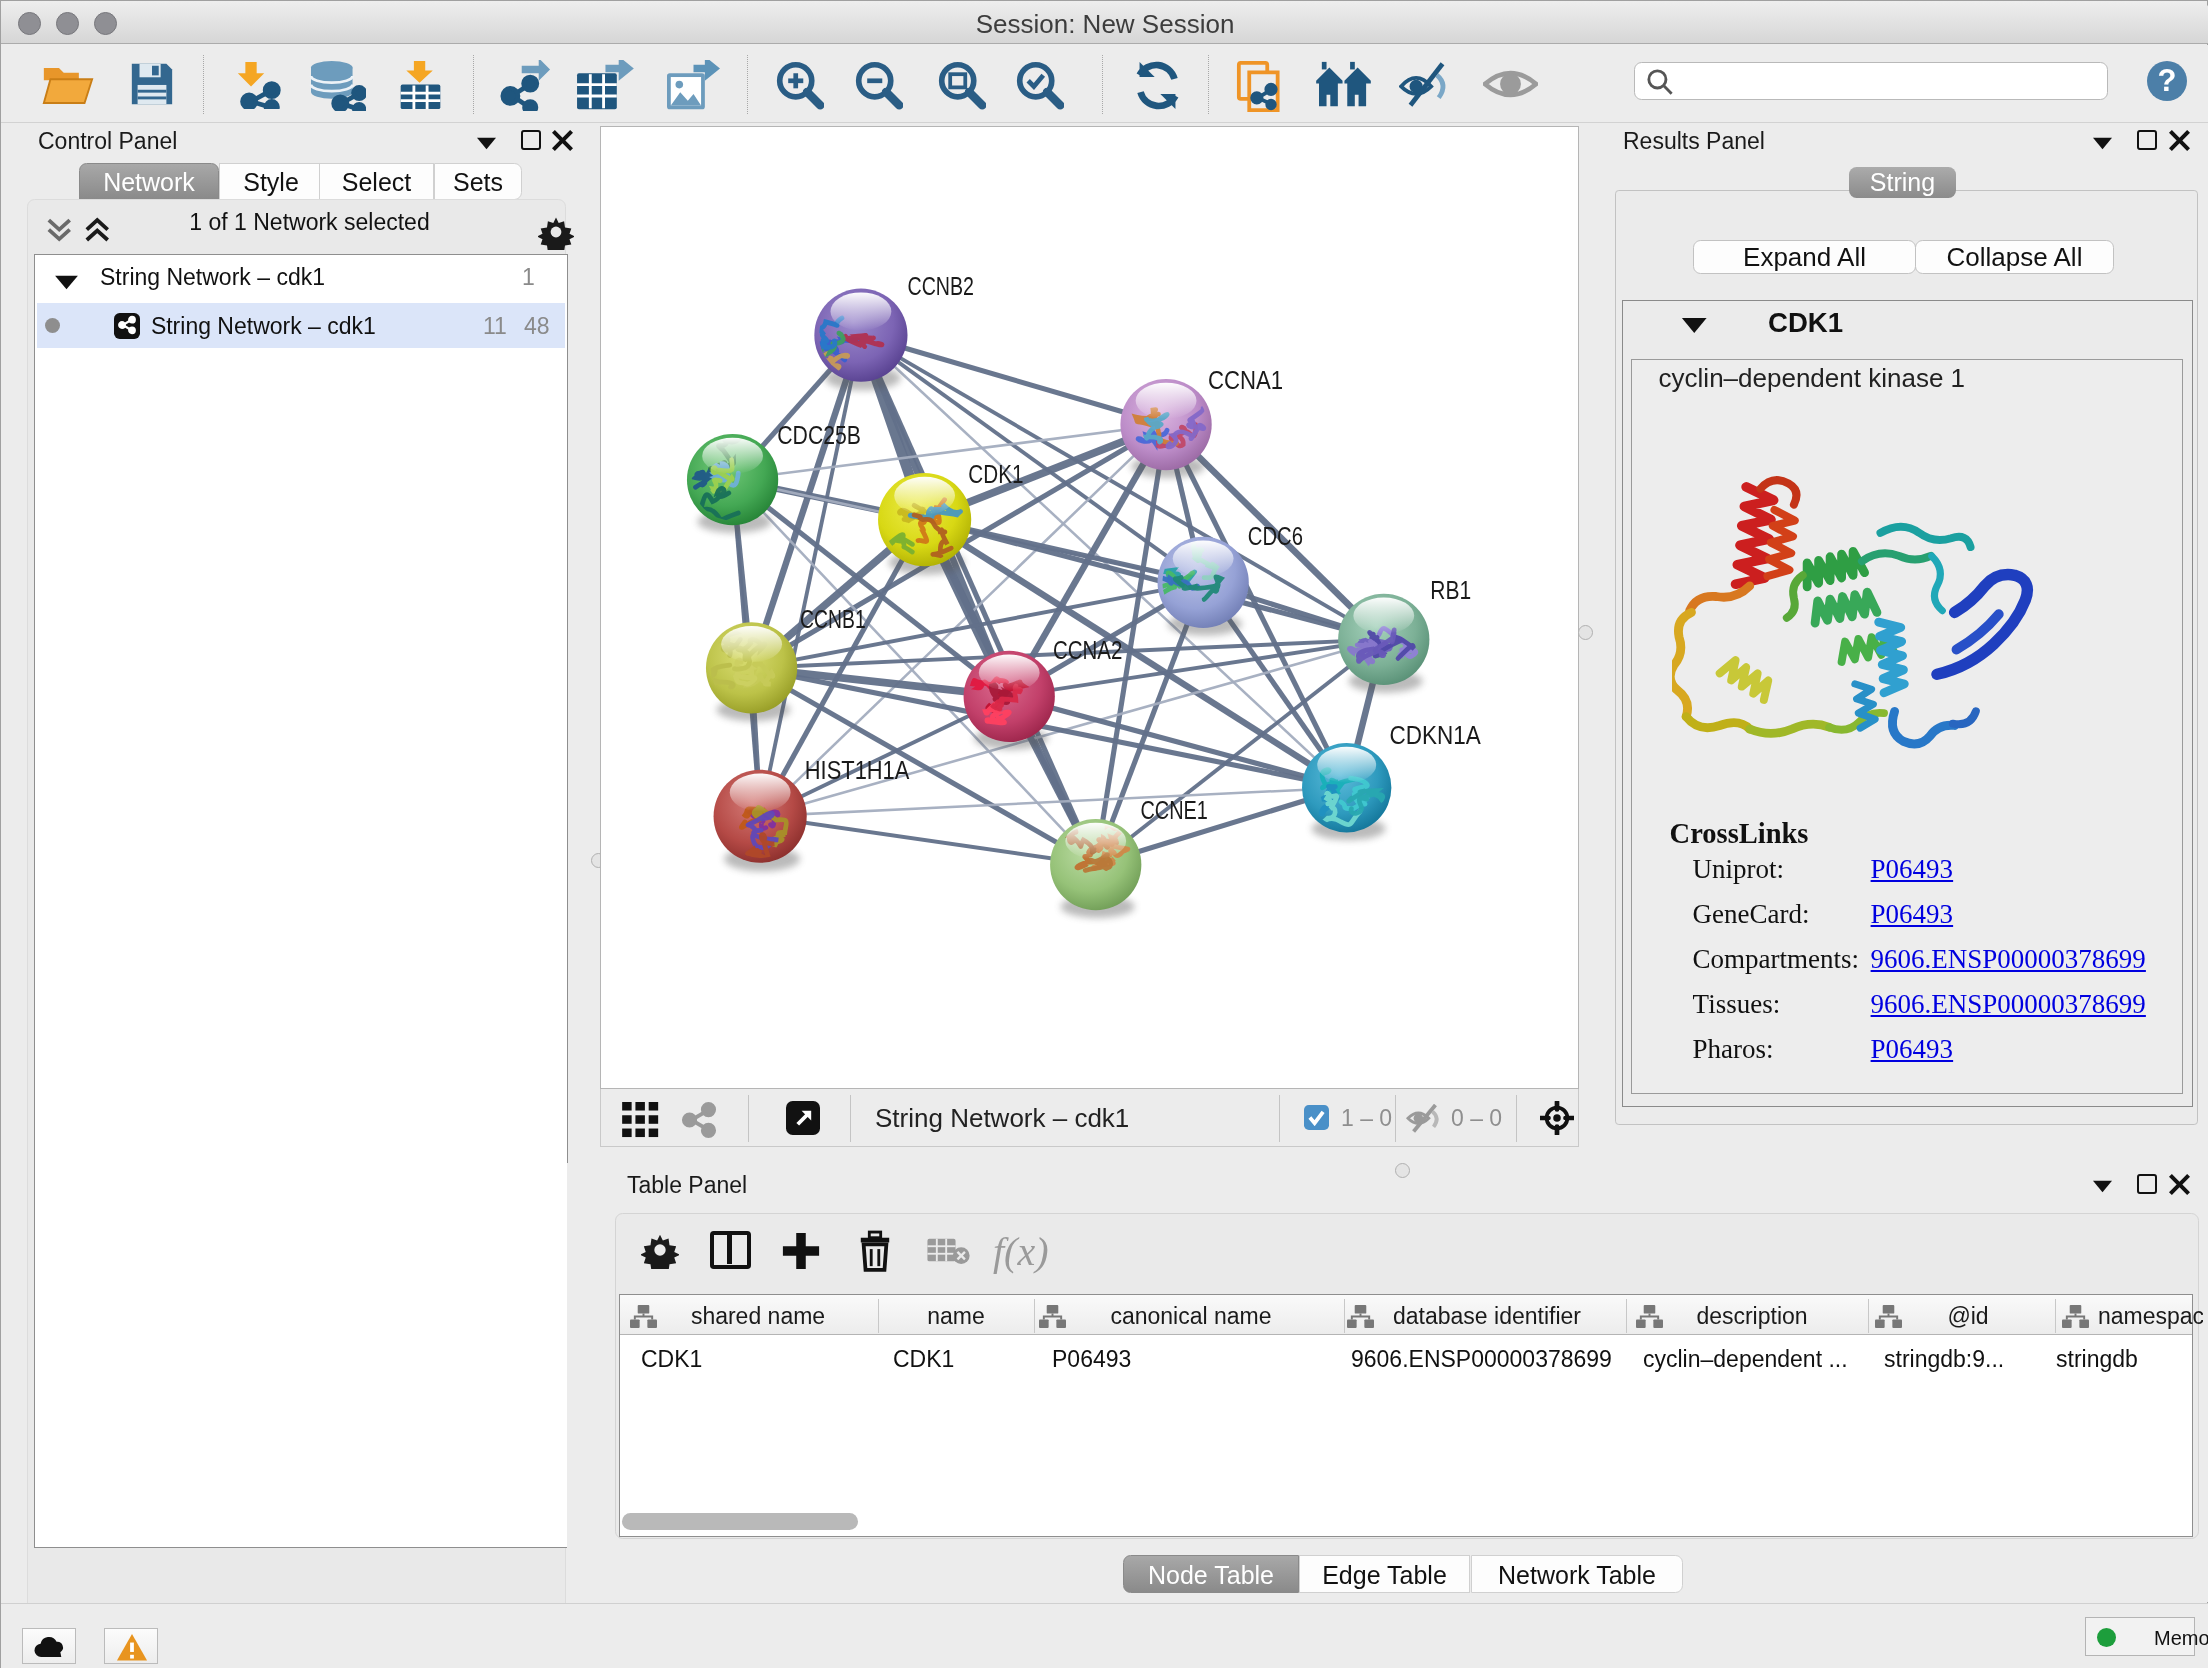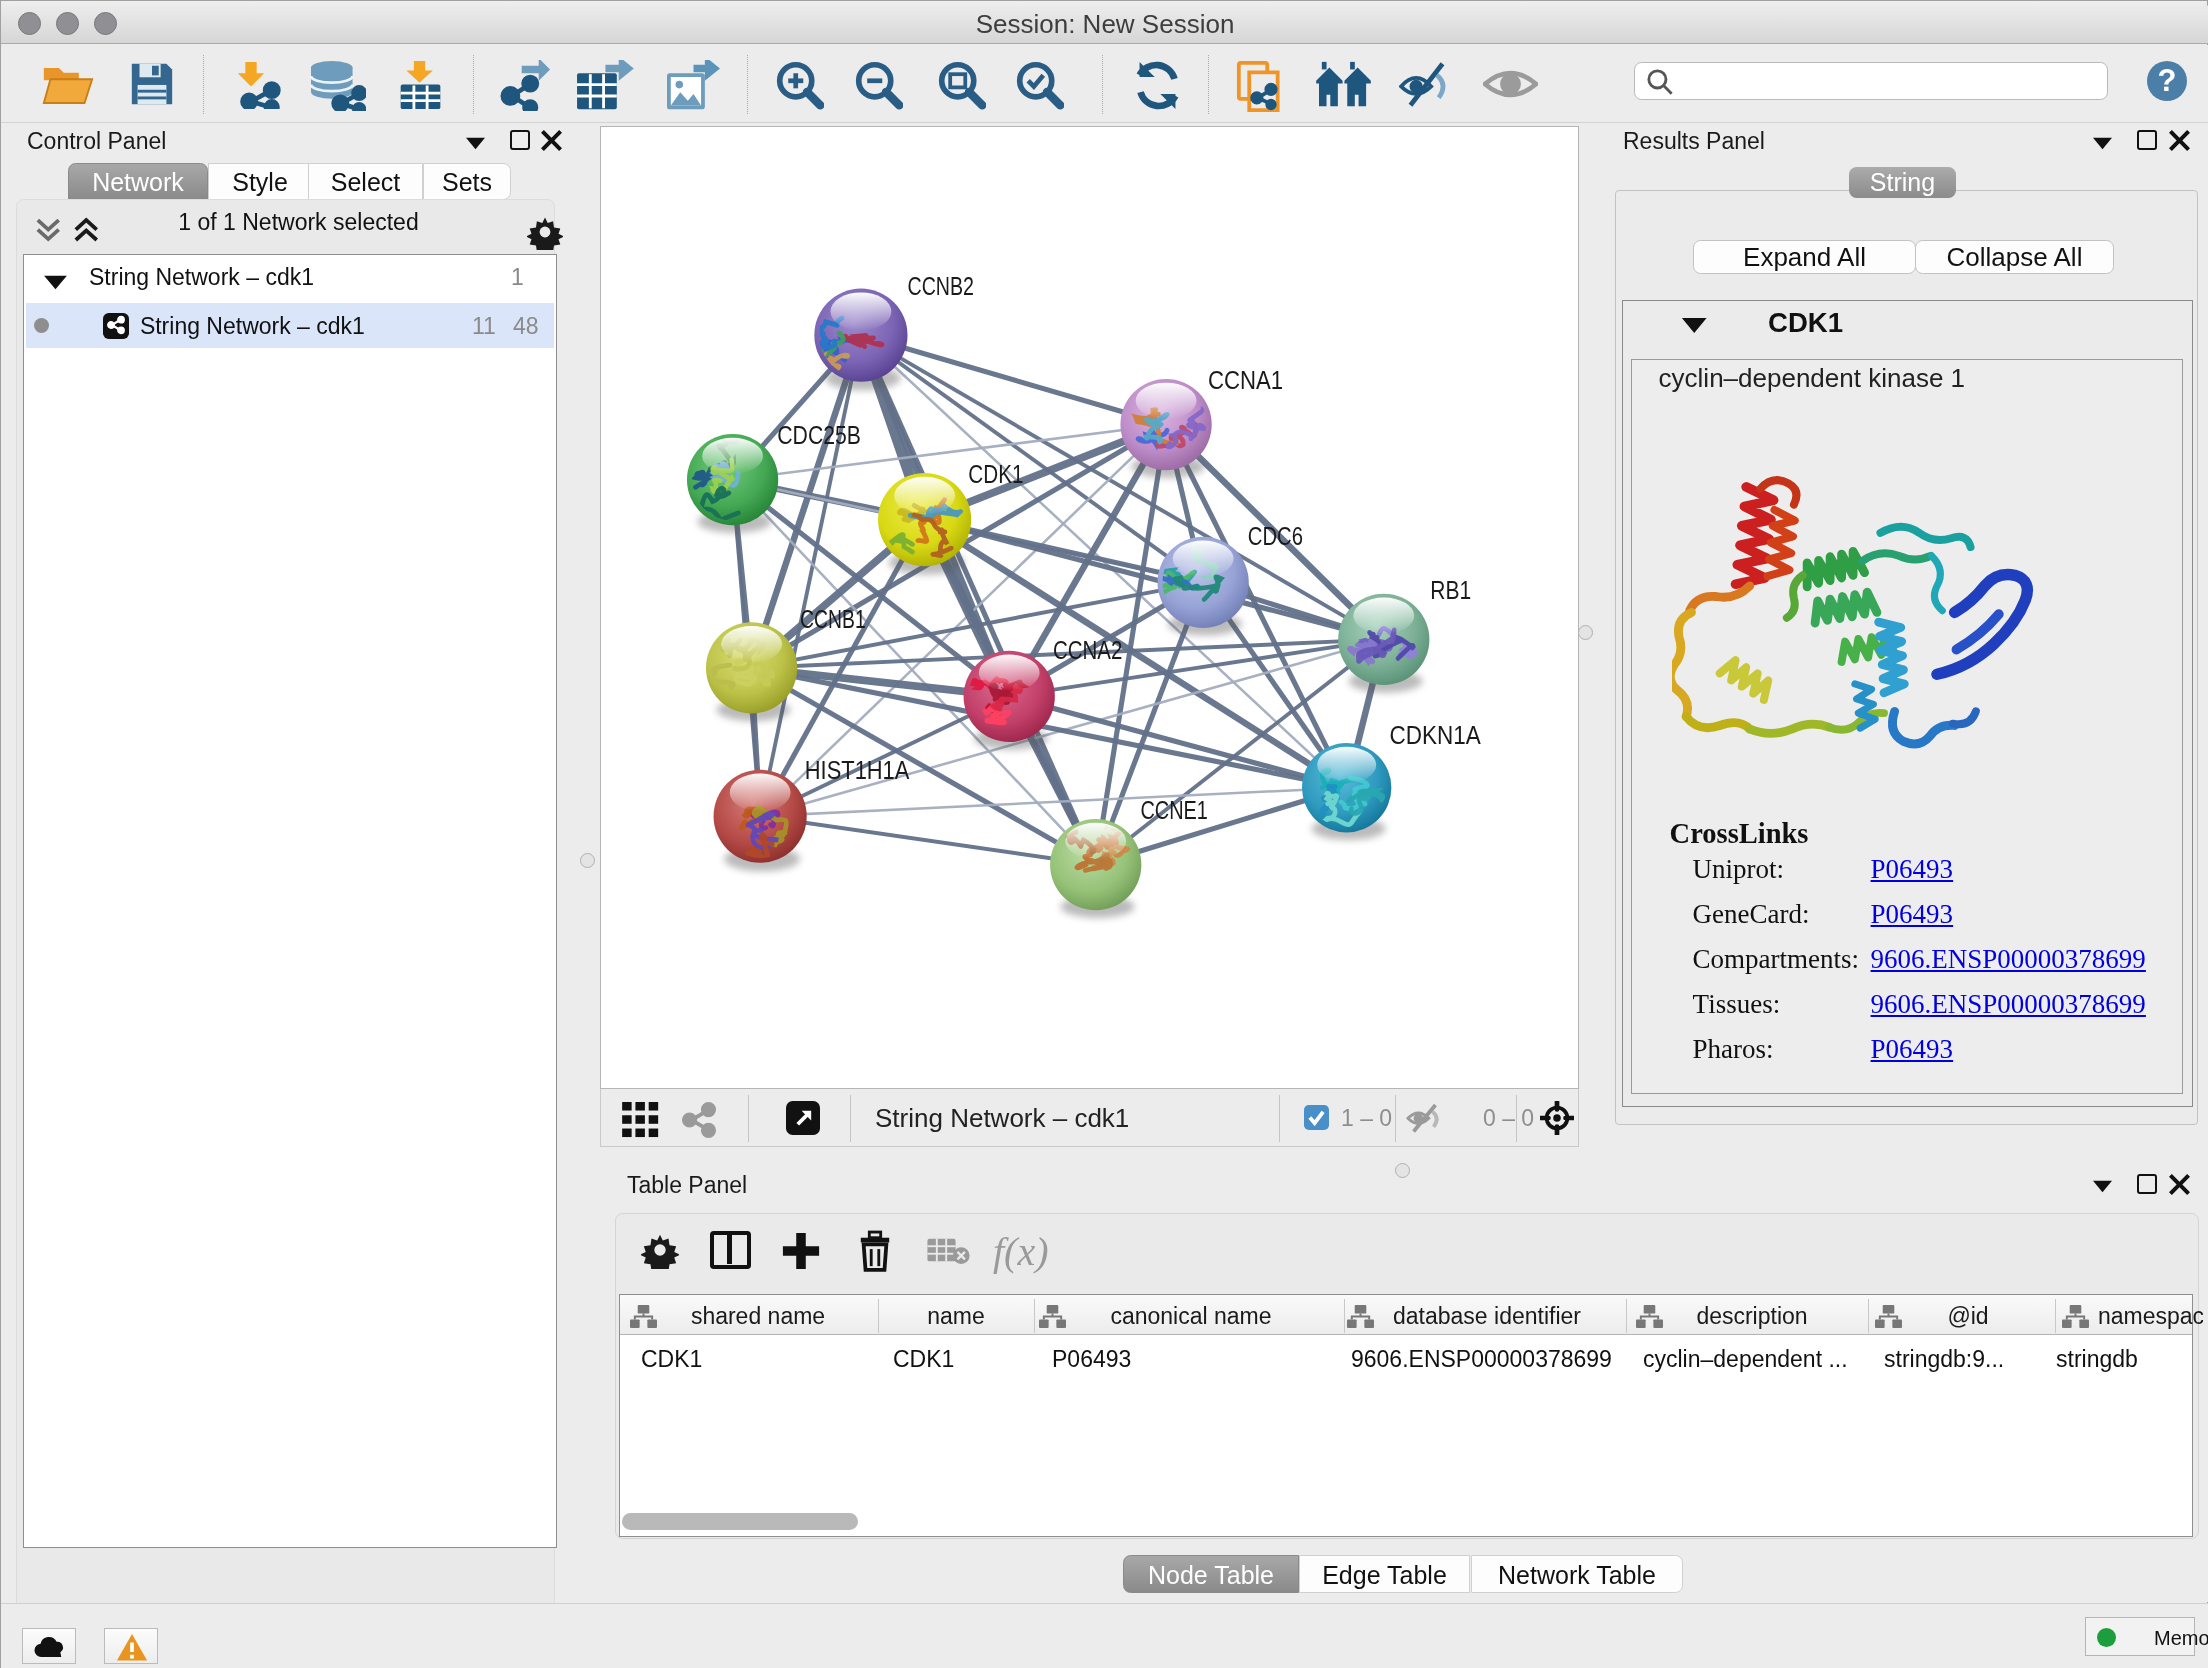--- a/index.html
+++ b/index.html
@@ -9,21 +9,21 @@
 #titlebar { position:absolute; left:0; top:0; width:2208px; height:43px; background:linear-gradient(#eeeeee,#d6d6d6); border-bottom:1px solid #ababab; border-radius:9.5px 9.5px 0 0; }
 .tl { position:absolute; top:10.5px; width:23px; height:23px; border-radius:50%; background:#8f8f94; border:1.4px solid #77777c; }
 #title { position:absolute; top:7.6px; left:0; width:2208px; text-align:center; font-size:26px; color:#3d3d3d; }
 
 #toolbar { position:absolute; left:0; top:44px; width:2208px; height:78px; background:#ececec; border-bottom:1px solid #d2d2d2; }
 .tsep { position:absolute; top:9.5px; height:59px; width:0; border-left:1.9px dotted #a8a8a8; }
 .ticon { position:absolute; top:15px; }
 
 .ptitle { font-size:23px; color:#1a1a1a; }
 
-#cpanel { position:absolute; left:5px; top:122px; width:558px; height:1482px; background:#ececec; }
+#cpanel { position:absolute; left:16px; top:122px; width:558px; height:1482px; background:#ececec; }
 .tab { position:absolute; top:0; height:37px; line-height:37px; text-align:center; font-size:25px; background:#fdfdfd; border:1px solid #d0d0d0; color:#111; }
 .tabsel { background:linear-gradient(#a8a8a8,#8a8a8a); color:#fff; border:1px solid #8a8a8a; }
 #cp-box { position:absolute; left:9.5px; top:76px; width:539px; height:1472px; background:#e9e9e9; border:1px solid #dcdcdc; border-radius:7.6px; }
 #cp-graybar { position:absolute; left:17px; top:83px; width:524px; height:49px; }
 #cp-white { position:absolute; left:17px; top:131px; width:534px; height:1294px; background:#ffffff; border:1.9px solid #8e8e8e; }
 
 #netview { position:absolute; left:599px; top:125px; width:979px; height:963px; background:#ffffff; border:1px solid #b5b5b5; }
 #netfoot { position:absolute; left:599px; top:1088px; width:979px; height:58px; background:#ececec; border:1px solid #c9c9c9; border-top:none; }
 .nfsep { position:absolute; top:5.7px; height:47px; width:0; border-left:1px solid #c4c4c4; }
 
@@ -588,21 +588,21 @@
         </svg>
   </div>
   <div style="position:absolute; left:740px; top:16px; font-size:23px; color:#8e8e8e;">1 – 0</div>
   <div class="nfsep" style="left:794px"></div>
   <svg style="position:absolute; left:805px; top:15px;" width="38" height="28.5" viewBox="0 0 40 30">
     <path d="M2 15 Q13 4 24 15 Q13 26 2 15 z" fill="none" stroke="#9a9a9a" stroke-width="3"></path>
     <circle cx="13" cy="15" r="5" fill="#9a9a9a"></circle>
     <path d="M28 8 Q36 15 29 24" fill="none" stroke="#b8b8b8" stroke-width="4"></path>
     <line x1="31" y1="1" x2="8" y2="29" stroke="#9a9a9a" stroke-width="4"></line>
   </svg>
-  <div style="position:absolute; left:850px; top:16px; font-size:23px; color:#8e8e8e;margin-left:32px;">0 – 0</div>
+  <div style="position:absolute; left:850px; top:16px; font-size:23px; color:#8e8e8e;">0 – 0</div>
   <div class="nfsep" style="left:915px"></div>
   <svg style="position:absolute; left:939px; top:12.4px;" width="34" height="34" viewBox="0 0 36 36">
     <circle cx="18" cy="18" r="11" fill="none" stroke="#111" stroke-width="4"></circle>
     <g stroke="#111" stroke-width="5" stroke-linecap="round">
           <line x1="18" y1="1" x2="18" y2="9"></line>
           <line x1="18" y1="27" x2="18" y2="35"></line>
           <line x1="1" y1="18" x2="9" y2="18"></line>
           <line x1="27" y1="18" x2="35" y2="18"></line>
         </g>
     <circle cx="18" cy="18" r="4" fill="#111"></circle>

